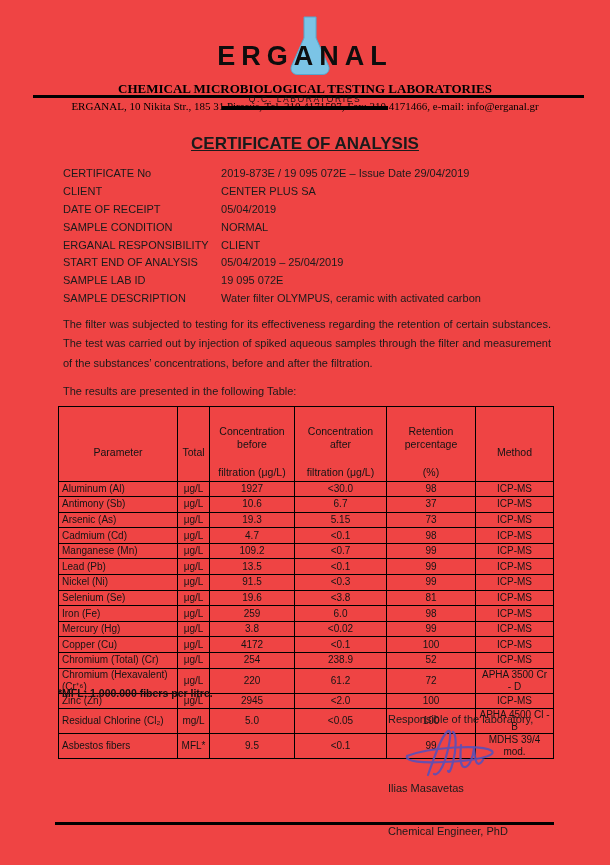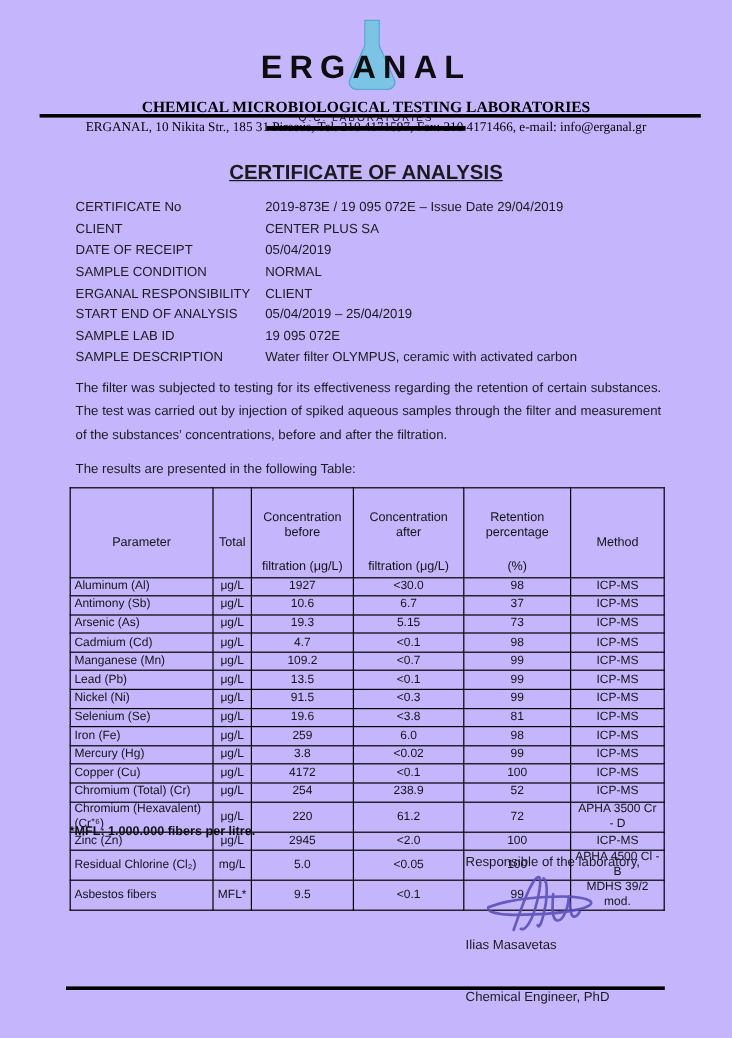--- a/index.html
+++ b/index.html
@@ -1,19 +1,19 @@
 <!DOCTYPE html>
 <html><head>
 <meta charset="utf-8">
 <style>
   html, body { margin: 0; padding: 0; background: #ffffff; }
   .page {
     position: relative;
     width: 610px; height: 865px;
-    background: #c4b5fd;
+    background: #ef4444;
     font-family: "Liberation Sans", sans-serif;
     color: #1b1b1b;
     overflow: hidden;
   }
 
   
   .logo { position: absolute; top: 13px; left: 0; right: 0; text-align: center; height: 70px; }
   .flask { position: absolute; left: 50%; top: 3px; transform: translateX(-38%); z-index: 0; }
   .brand {
     position: relative; z-index: 1;
@@ -343,21 +343,21 @@
           <td>100</td>
           <td>APHA 4500 Cl - B</td>
         </tr>
 
         <tr>
           <td class="c-param">Asbestos fibers</td>
           <td>MFL*</td>
           <td>9.5</td>
           <td>&lt;0.1</td>
           <td>99</td>
-          <td>MDHS 39/2 mod.</td>
+          <td>MDHS 39/4 mod.</td>
         </tr>
       </tbody>
   </table>
 
   <div class="footnote">*MFL: 1.000.000 fibers per litre.</div>
 
   <div class="signature">
     <div class="sig-caption">Responsible of the laboratory,</div>
     <svg class="sig-svg" width="100" height="52" viewBox="0 0 100 52">
       <g fill="none" stroke-width="2.2" stroke-linecap="round" opacity="0.9" stroke="#5a50b8">

